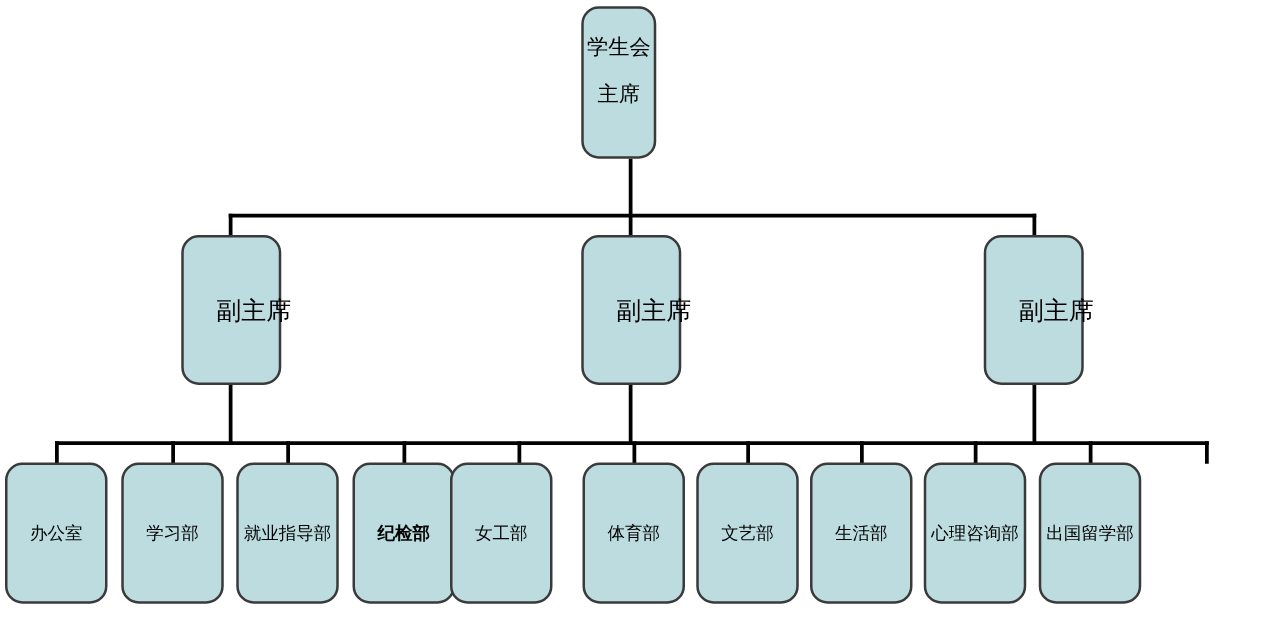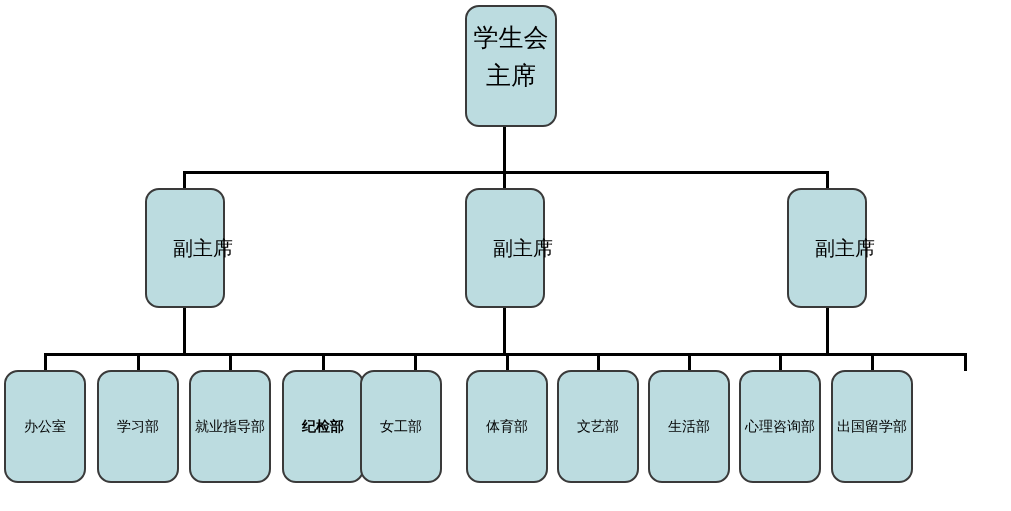--- a/index.html
+++ b/index.html
@@ -28,25 +28,25 @@
     border-radius: 14px;
     color: var(--text);
     display: flex;
     align-items: center;
     justify-content: center;
     text-align: center;
     white-space: nowrap;
     z-index: 2;
   }
   .node.root {
-    left: 465px; top: 5px; width: 92px; height: 122px;
+    left: 465px; top: 5px; width: 60px; height: 122px;
     flex-direction: column;
     justify-content: flex-start;
     padding-top: 12px;
-    font-size: 25px;
+    font-size: 17px;
     line-height: 38px;
   }
   .node.vice {
     top: 188px; width: 80px; height: 120px;
     font-size: 20px;
     padding-left: 36px;
   }
   .node.dept {
     top: 370px; width: 82px; height: 113px;
     font-size: 14px;

